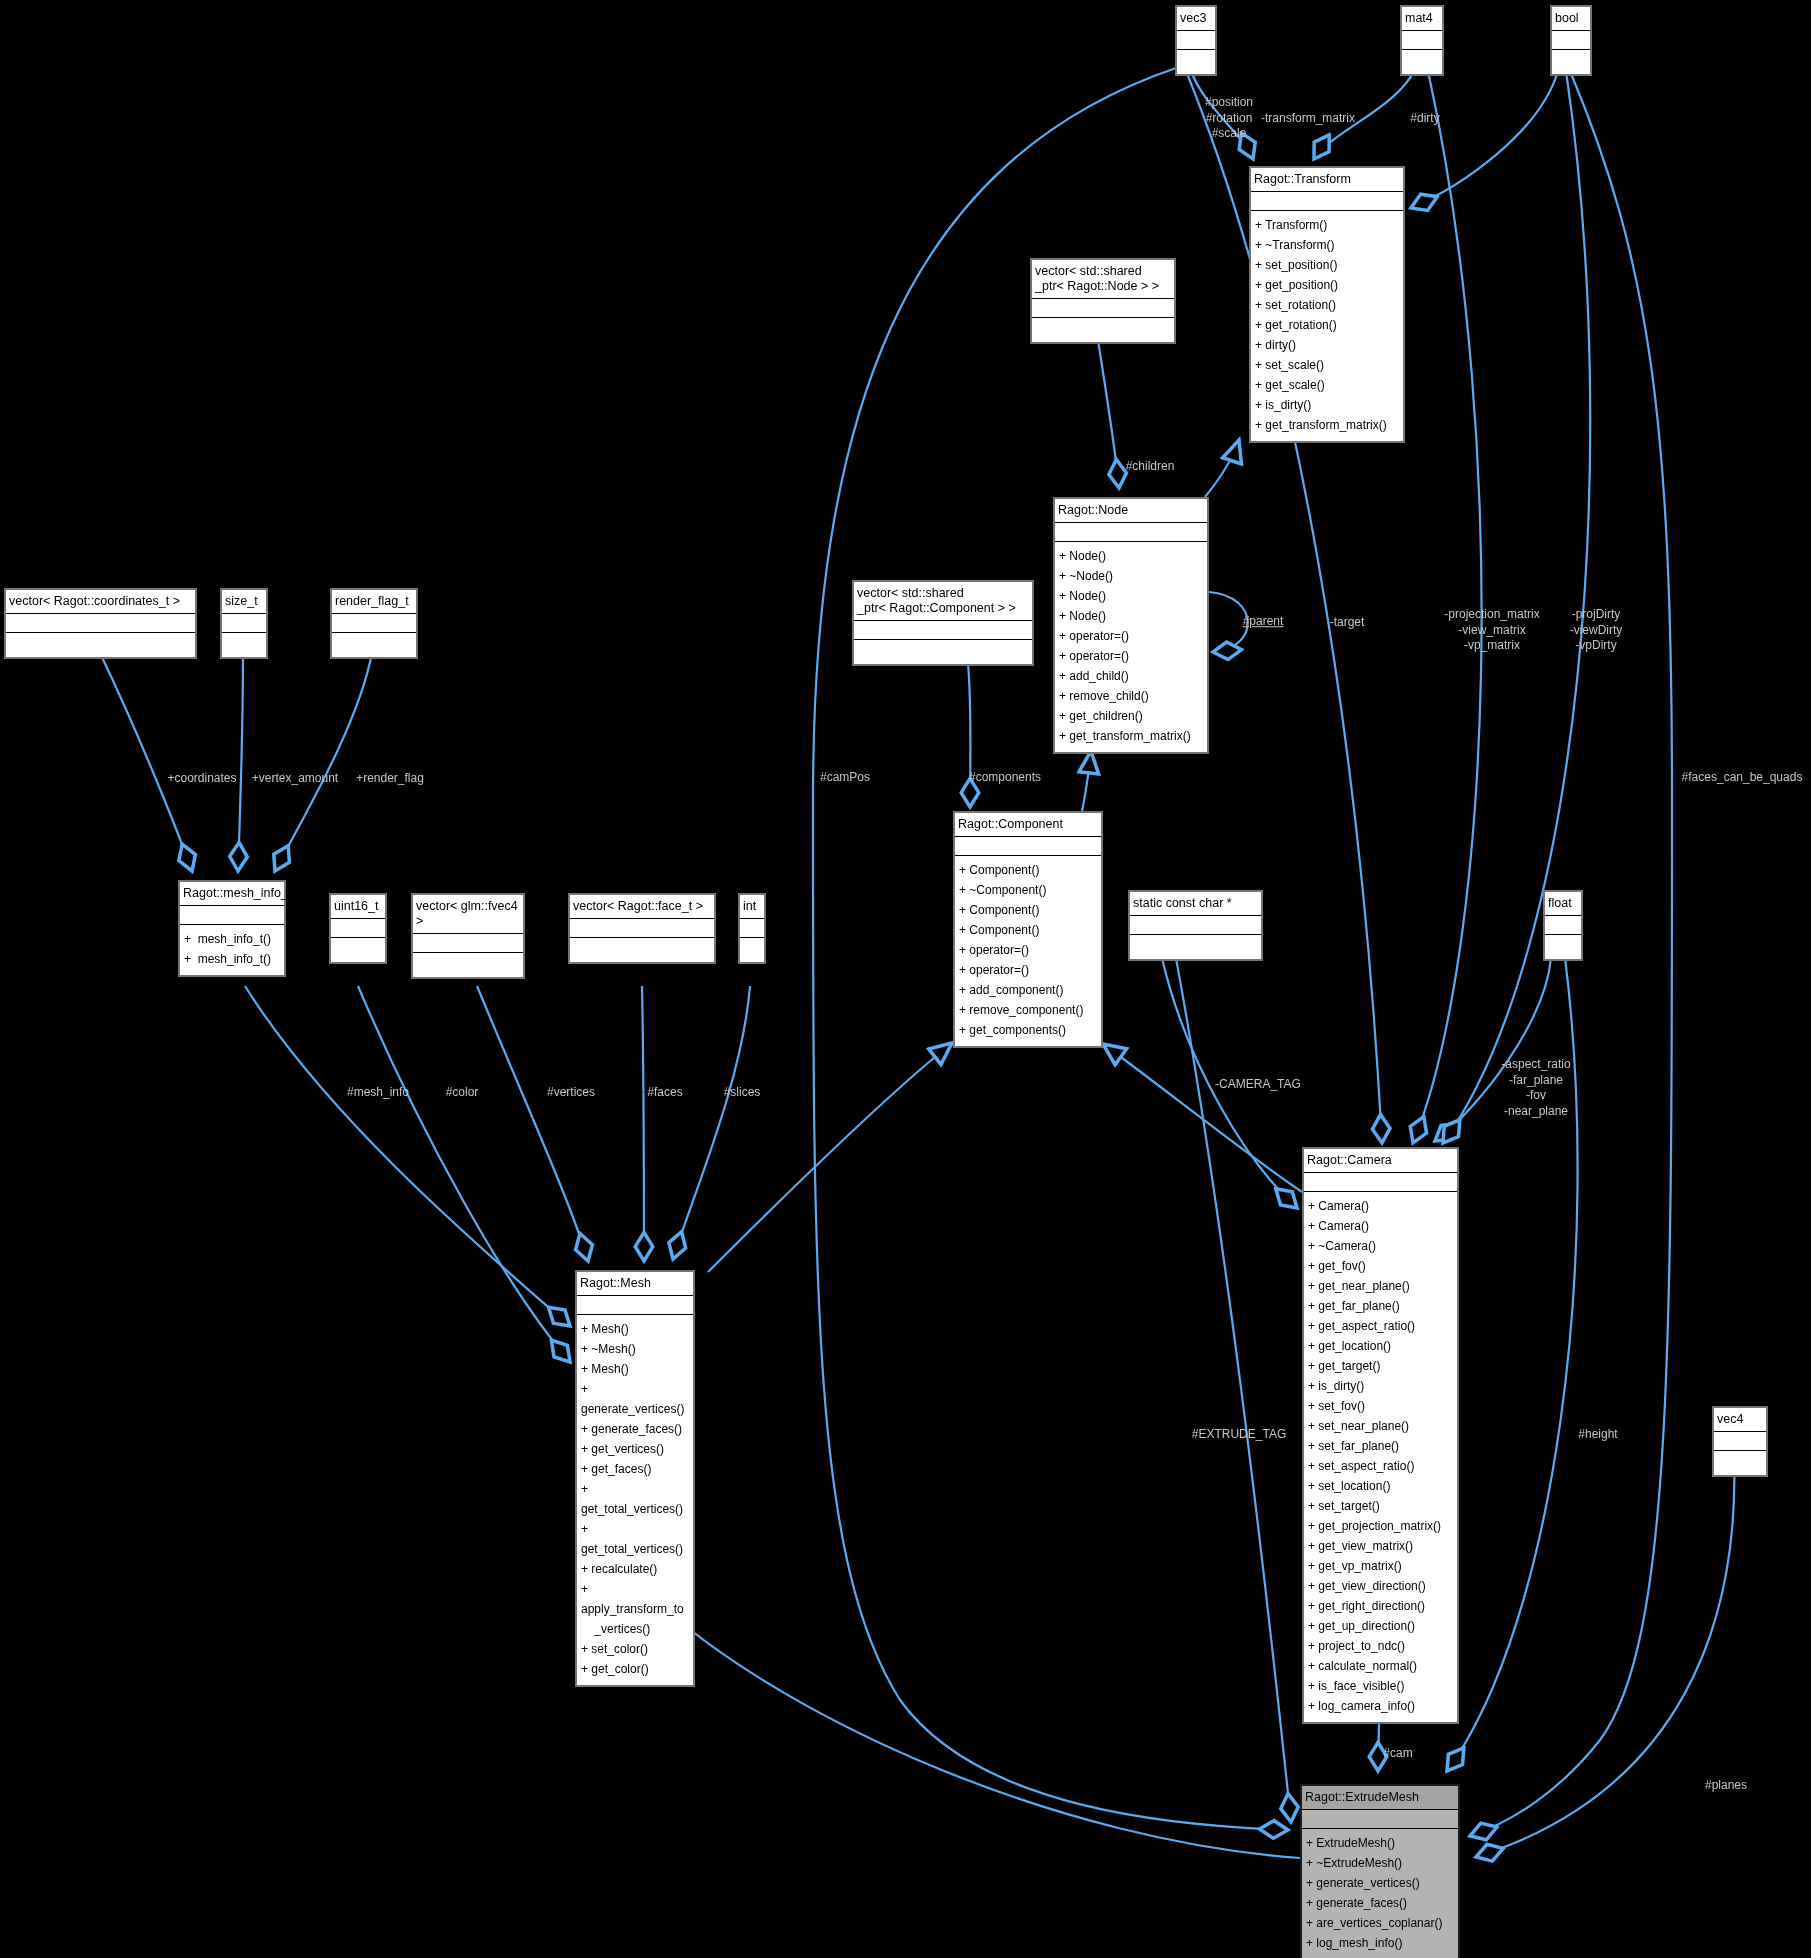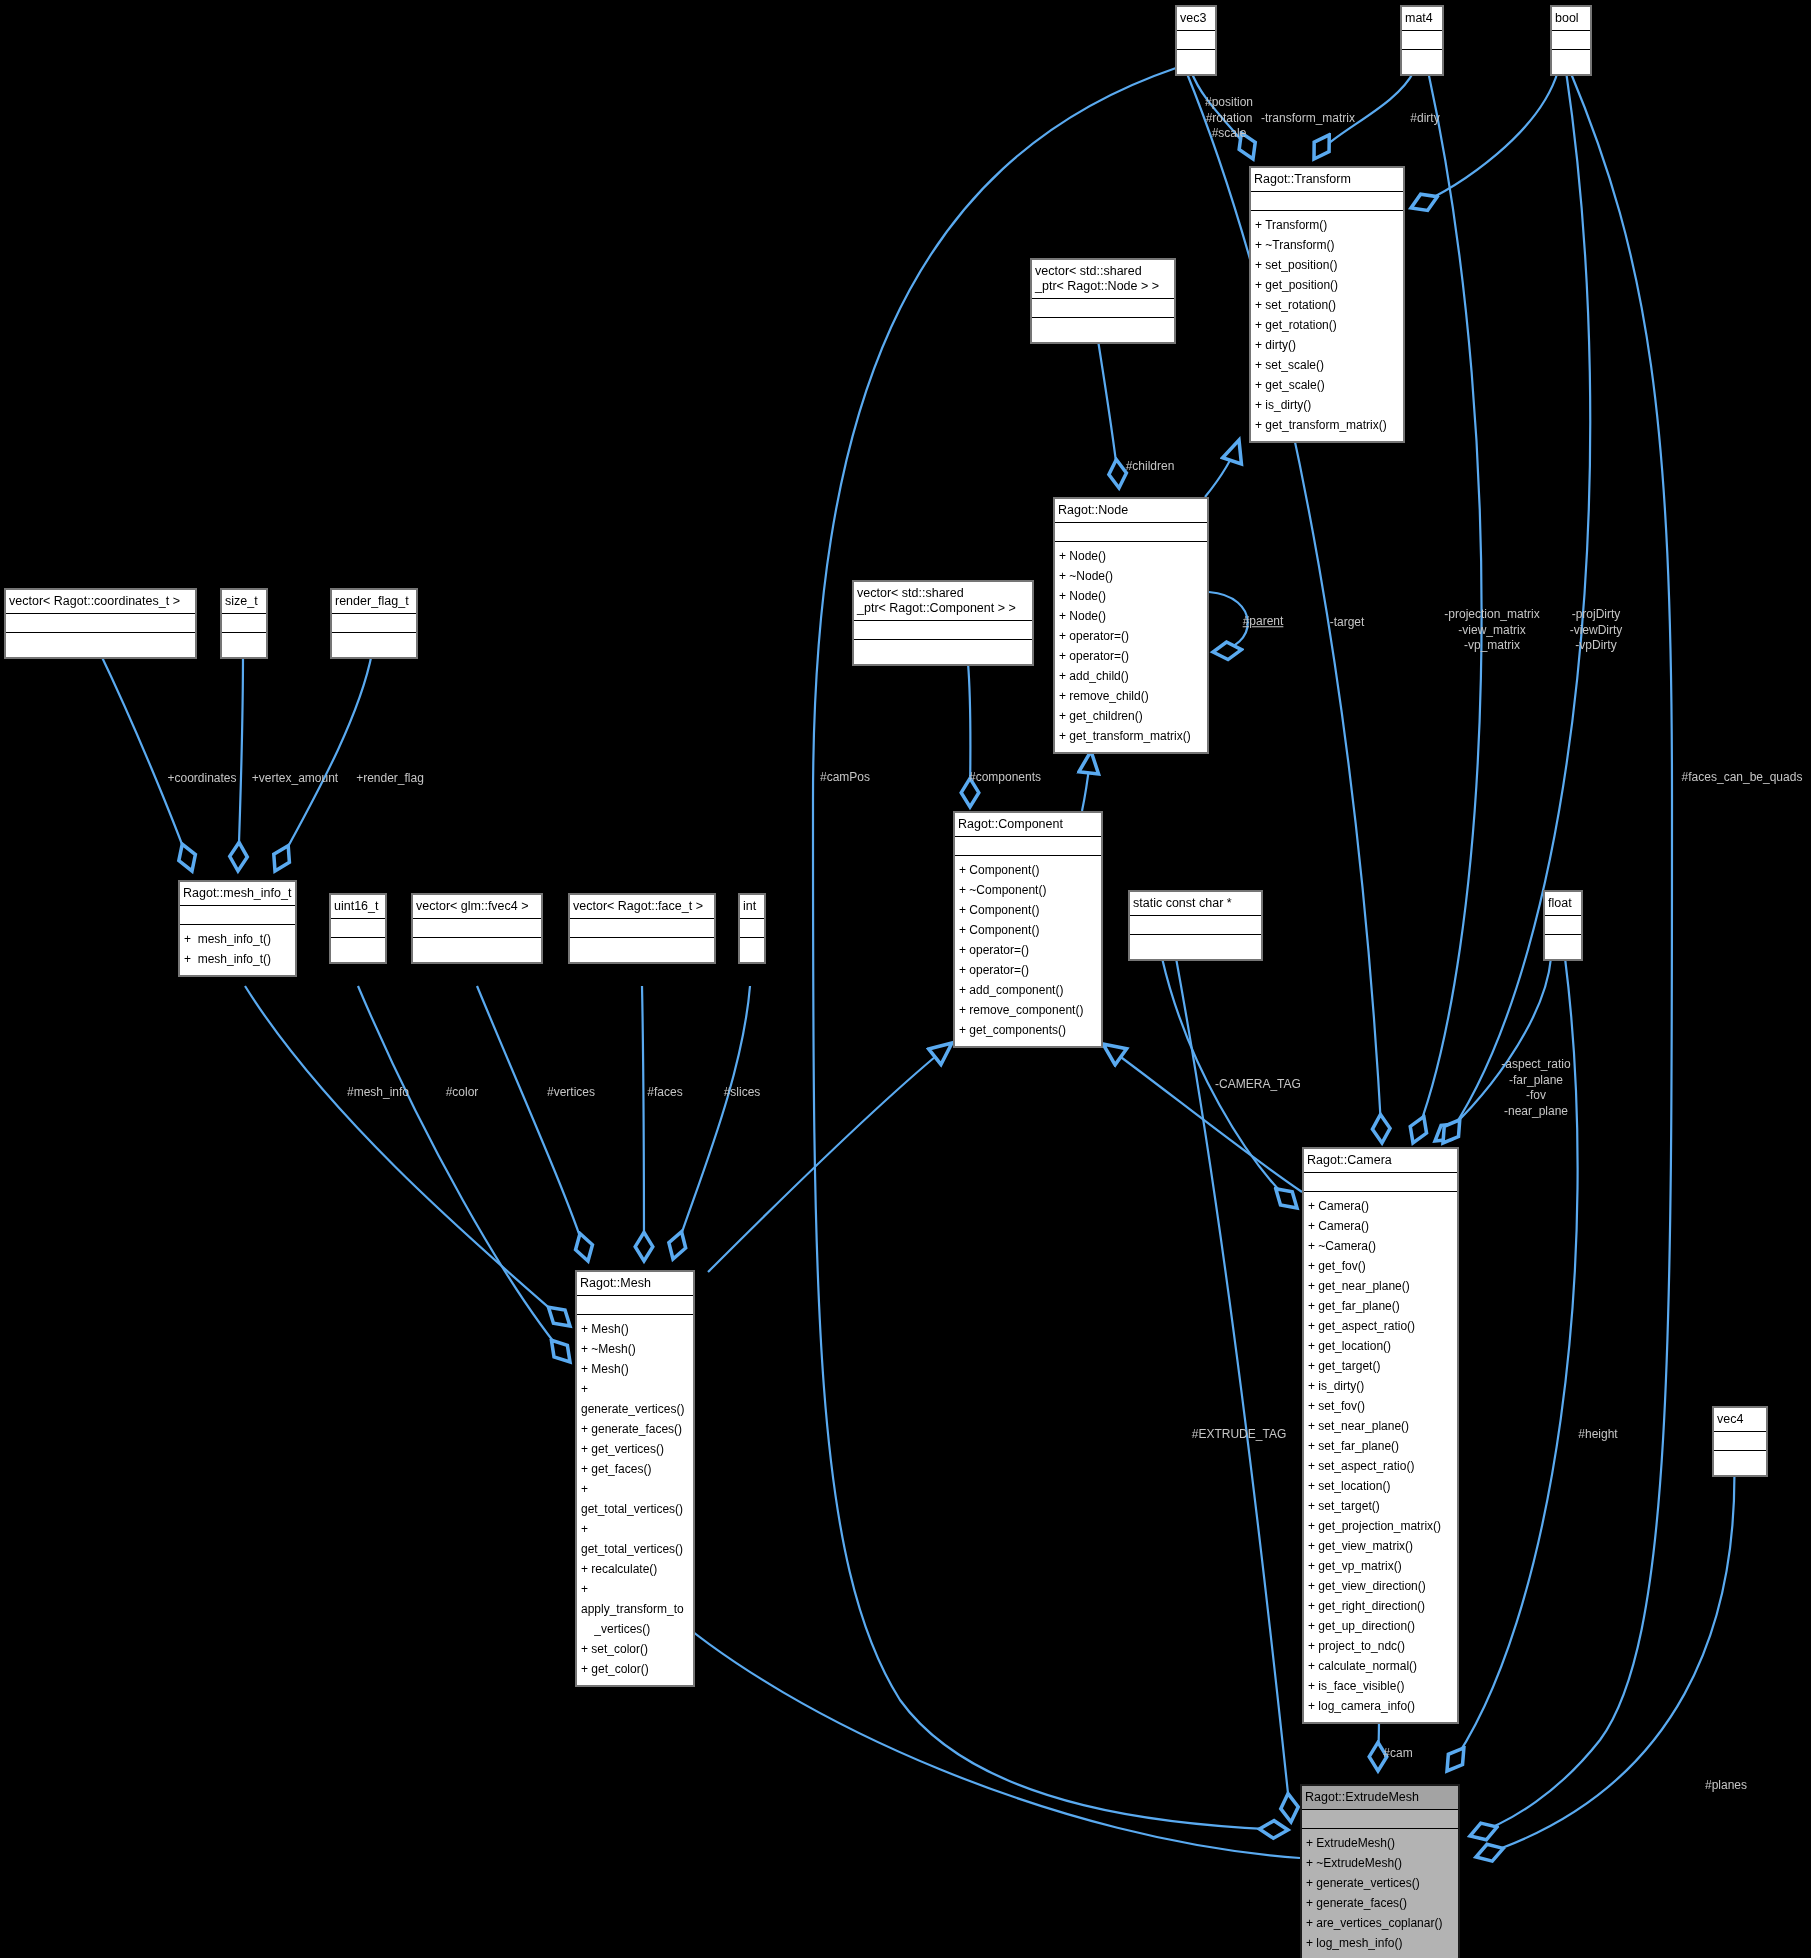--- a/index.html
+++ b/index.html
@@ -158,34 +158,34 @@
       <div class="uml-box" style="left: 1128px; top: 890px; width: 135px;">
         <div class="uml-title">static const char *</div>
         <div class="uml-attrs"></div>
         <div class="uml-methods"></div>
       </div>
       <div class="uml-box" style="left: 1543px; top: 890px; width: 40px;">
         <div class="uml-title">float</div>
         <div class="uml-attrs"></div>
         <div class="uml-methods"></div>
       </div>
-      <div class="uml-box" style="left: 178px; top: 880px; width: 119px;">
+      <div class="uml-box" style="left: 178px; top: 880px; width: 108px;">
         <div class="uml-title">Ragot::mesh_info_t</div>
         <div class="uml-attrs"></div>
         <div class="uml-methods">
           <div class="uml-method">+  mesh_info_t()</div>
           <div class="uml-method">+  mesh_info_t()</div>
         </div>
       </div>
       <div class="uml-box" style="left: 329px; top: 893px; width: 58px;">
         <div class="uml-title">uint16_t</div>
         <div class="uml-attrs"></div>
         <div class="uml-methods"></div>
       </div>
-      <div class="uml-box" style="left: 411px; top: 893px; width: 132px;">
+      <div class="uml-box" style="left: 411px; top: 893px; width: 114px;">
         <div class="uml-title">vector&lt; glm::fvec4 &gt;</div>
         <div class="uml-attrs"></div>
         <div class="uml-methods"></div>
       </div>
       <div class="uml-box" style="left: 568px; top: 893px; width: 148px;">
         <div class="uml-title">vector&lt; Ragot::face_t &gt;</div>
         <div class="uml-attrs"></div>
         <div class="uml-methods"></div>
       </div>
       <div class="uml-box" style="left: 738px; top: 893px; width: 28px;">

